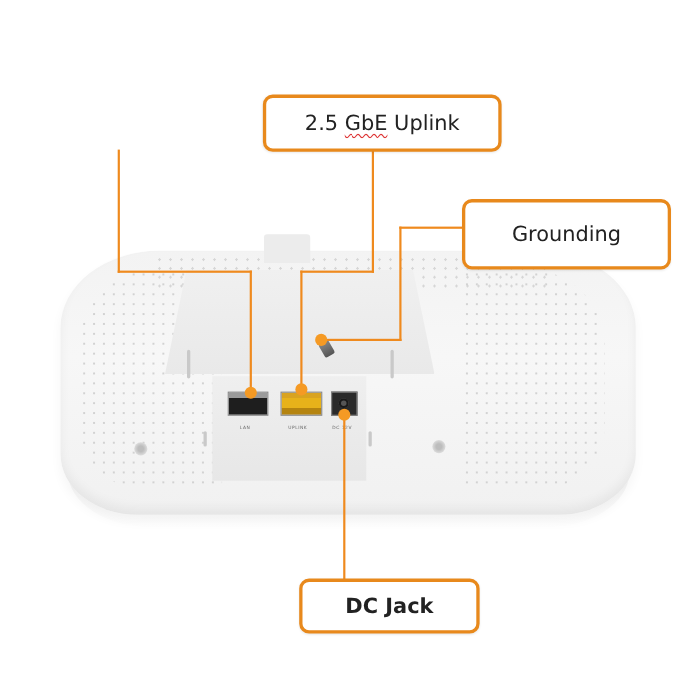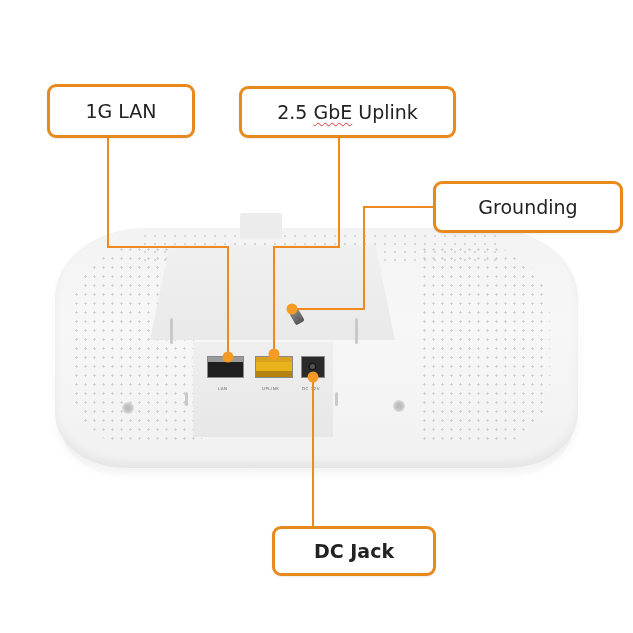--- a/index.html
+++ b/index.html
@@ -126,29 +126,26 @@
   <div class="dot" style="left:274px;top:354px;"></div>
 
   <div class="line" style="left:363px;top:206px;width:72px;height:2px;"></div>
   <div class="line" style="left:363px;top:206px;width:2px;height:104px;"></div>
   <div class="line" style="left:292px;top:308px;width:73px;height:2px;"></div>
   <div class="dot" style="left:292px;top:309px;"></div>
 
   <div class="line" style="left:312px;top:376px;width:2px;height:152px;"></div>
   <div class="dot" style="left:313px;top:377px;"></div>
 
-  <div class="callout" style="left:47px;top:84px;width:148px;height:54px;">
-    <span>1G LAN</span>
-  </div>
 
   <div class="callout" style="left:239px;top:86px;width:217px;height:52px;">
     <span><span>2.5 </span><span class="underline-squiggle">GbE</span><span> Uplink</span></span>
   </div>
 
-  <div class="callout" style="left:433px;top:181px;width:190px;height:52px;">
+  <div class="callout" style="left:420px;top:181px;width:190px;height:64px;">
     <span>Grounding</span>
   </div>
 
   <div class="callout" style="left:272px;top:526px;width:164px;height:50px;font-weight:bold;">
     <span>DC Jack</span>
   </div>
 
 </div>
 
 </body></html>

